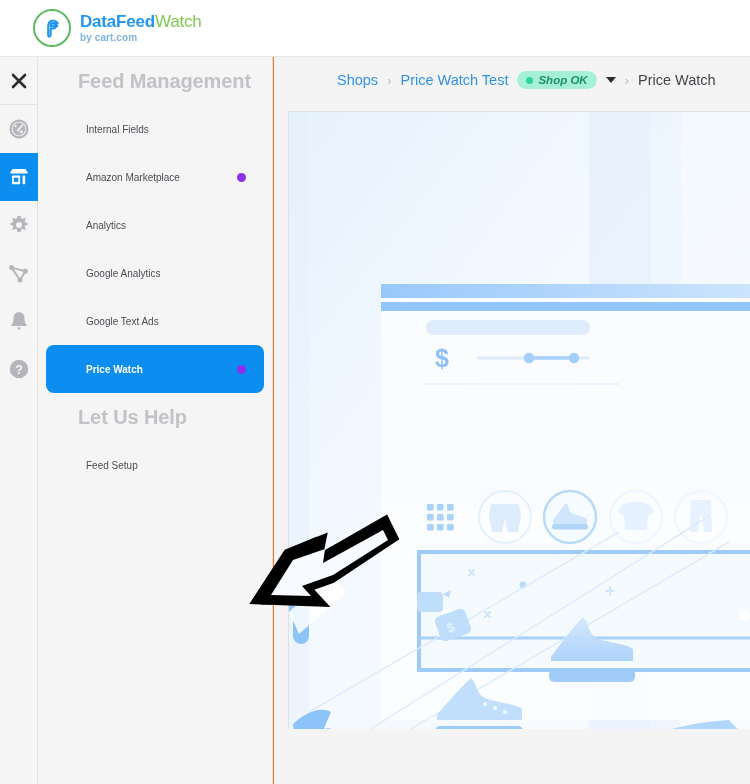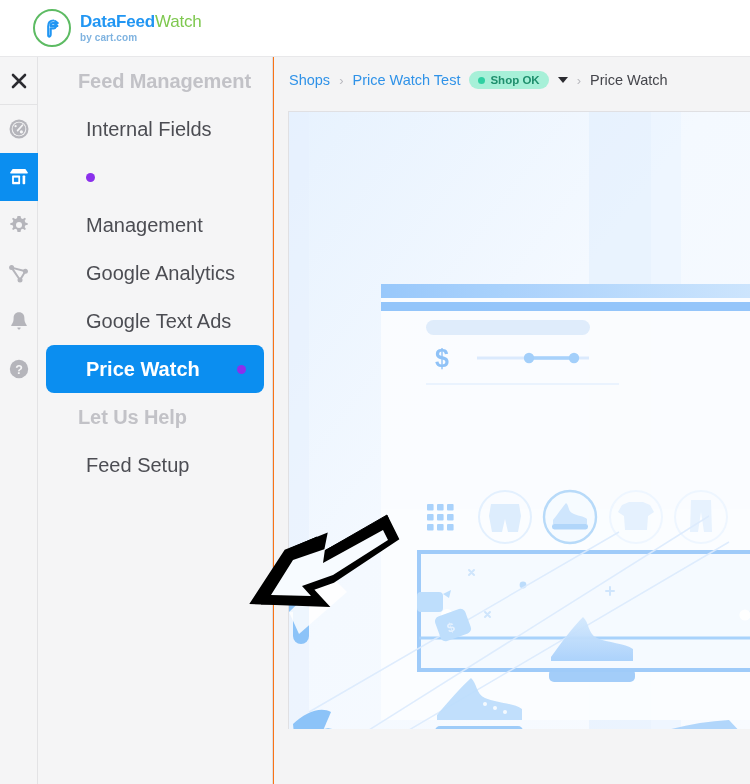--- a/index.html
+++ b/index.html
@@ -125,21 +125,21 @@
     display: flex;
     align-items: center;
     letter-spacing: -0.1px;
   }
   .sb-item {
     position: relative;
     height: 48px;
     display: flex;
     align-items: center;
     padding: 0 18px 0 40px;
-    font-size: 20px;
+    font-size: 10px;
     color: #4c4d53;
     cursor: pointer;
     border-radius: 8px;
     margin: 0 8px;
   }
   .sb-item .label { flex: 1; }
   .sb-item.selected {
     background: #0b8ef0;
     color: #ffffff;
     font-weight: bold;
@@ -158,36 +158,38 @@
     width: 476px; height: 727px;
     background: #f4f4f5;
   }
   .breadcrumb {
     height: 46px;
     display: flex;
     align-items: center;
     padding-left: 15px;
     gap: 9px;
     font-size: 14.5px;
+    margin-left: 48px;
   }
   .bc-link { color: #2f92e8; cursor: pointer; white-space: nowrap; }
   .bc-sep { color: #b9b9bf; font-size: 13px; }
   .bc-current { color: #44454b; white-space: nowrap; }
   .badge {
     display: inline-flex;
     align-items: center;
     gap: 5px;
     background: #a7f0d8;
     color: #1f8f6d;
     font-size: 11.5px;
     font-weight: bold;
     border-radius: 11px;
     padding: 3px 9px;
     white-space: nowrap;
     cursor: pointer;
+    font-style: italic;
   }
   .badge .bdot {
     width: 7px; height: 7px;
     border-radius: 50%;
     background: #2fd0a2;
     flex: none;
   }
   .caret {
     width: 0; height: 0;
     border-left: 5px solid transparent;
@@ -299,24 +301,25 @@
   </div>
 
   <div class="sidebar">
 
 
     <div class="sb-section">Feed Management</div>
     <div class="sb-item">
       <span class="label">Internal Fields</span>
     </div>
     <div class="sb-item">
+      <span class="label">Amazon Marketplace</span>
       <span class="dot"></span>
     </div>
     <div class="sb-item">
-      <span class="label">Management</span>
+      <span class="label">Analytics</span>
     </div>
     <div class="sb-item">
       <span class="label">Google Analytics</span>
     </div>
 
     <div class="sb-item">
       <span class="label">Google Text Ads</span>
     </div>
     <div class="sb-item selected">
       <span class="label">Price Watch</span>

